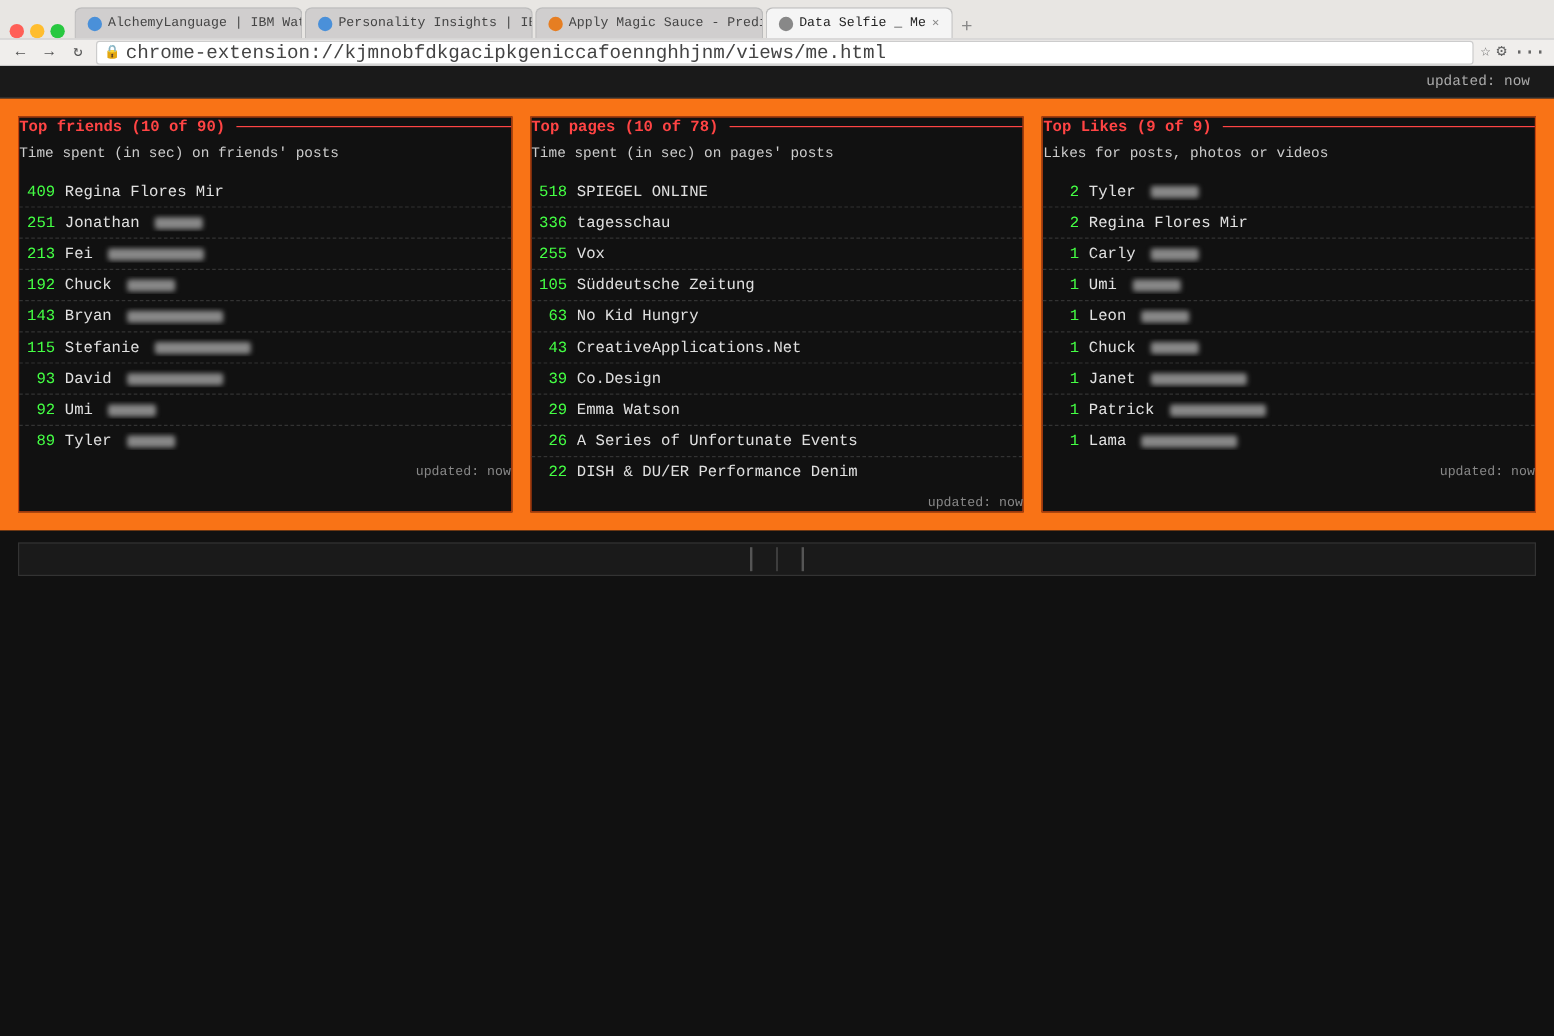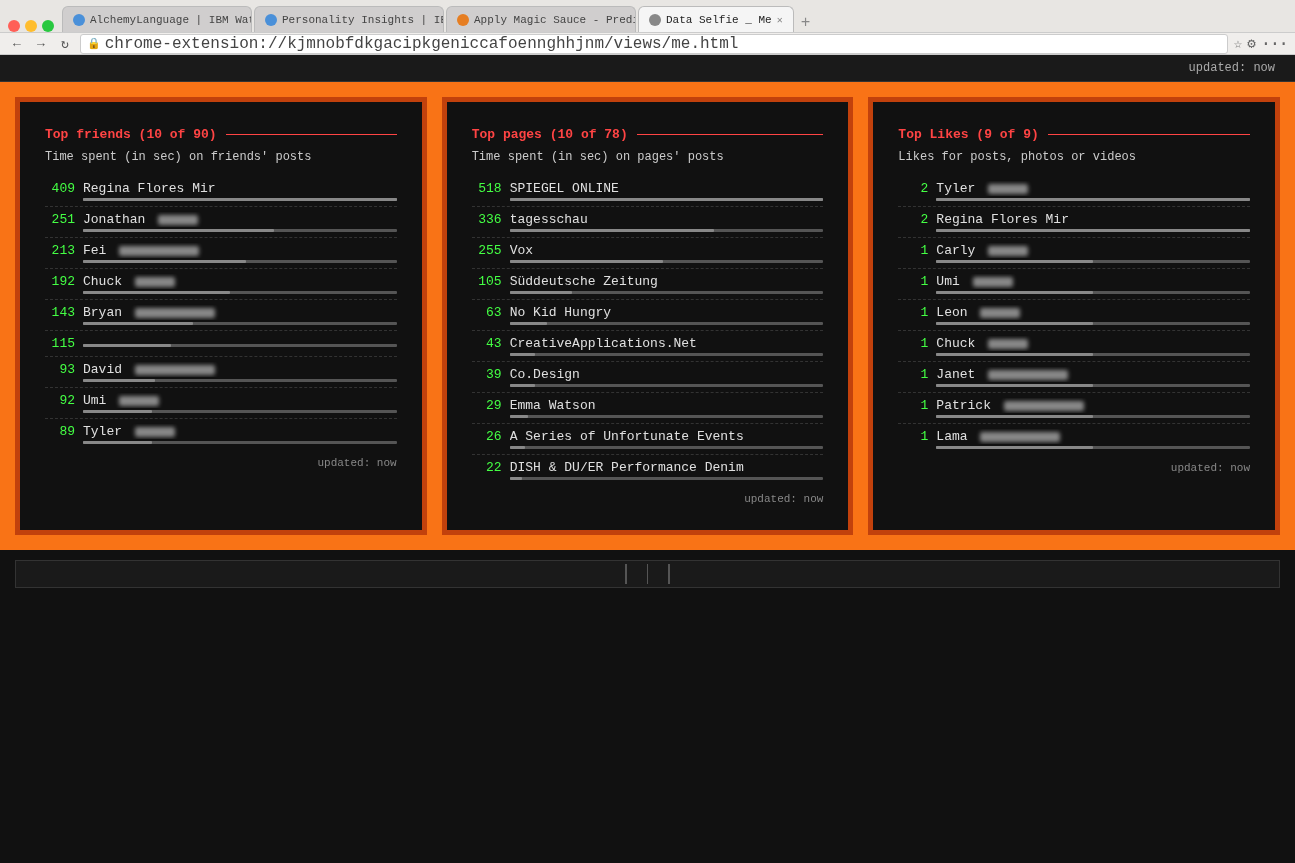--- a/index.html
+++ b/index.html
@@ -145,23 +145,23 @@
     
     .panels {
       display: flex;
       gap: 0;
       padding: 15px 15px;
       gap: 15px;
     }
 
     .panel {
       flex: 1;
-      border: 5px solid #c2410c;
+      border: 1px solid #c2410c;
       background: #111;
-      padding: 25px;
+      padding: 0;
       position: relative;
       min-width: 0;
     }
 
     .panel-title {
       color: #ff4444;
       font-size: 13px;
       font-weight: bold;
       margin-bottom: 8px;
       display: flex;
@@ -227,21 +227,21 @@
     }
 
     .item-bar-inner {
       height: 100%;
       background: #888;
       border-radius: 1px;
     }
 
     .name-with-bar {
       display: flex;
-      flex-direction: column;
+      flex-direction: row;
       flex: 1;
       min-width: 0;
     }
 
     .blur-bar {
       display: inline-block;
       width: 60px;
       height: 10px;
       background: #888;
       border-radius: 2px;
@@ -388,20 +388,21 @@
           <div class="name-with-bar">
             <span class="item-name">Bryan <span class="blur-bar blur-bar-md"></span></span>
             <div class="item-bar">
                 <div class="item-bar-inner" style="width:35%;"></div>
               </div>
           </div>
         </div>
         <div class="list-item">
           <span class="item-number">115</span>
           <div class="name-with-bar">
+            <span class="item-name">Stefanie <span class="blur-bar blur-bar-md"></span></span>
             <div class="item-bar">
                 <div class="item-bar-inner" style="width:28%;"></div>
               </div>
           </div>
         </div>
         <div class="list-item">
           <span class="item-number">93</span>
           <div class="name-with-bar">
             <span class="item-name">David <span class="blur-bar blur-bar-md"></span></span>
             <div class="item-bar">

